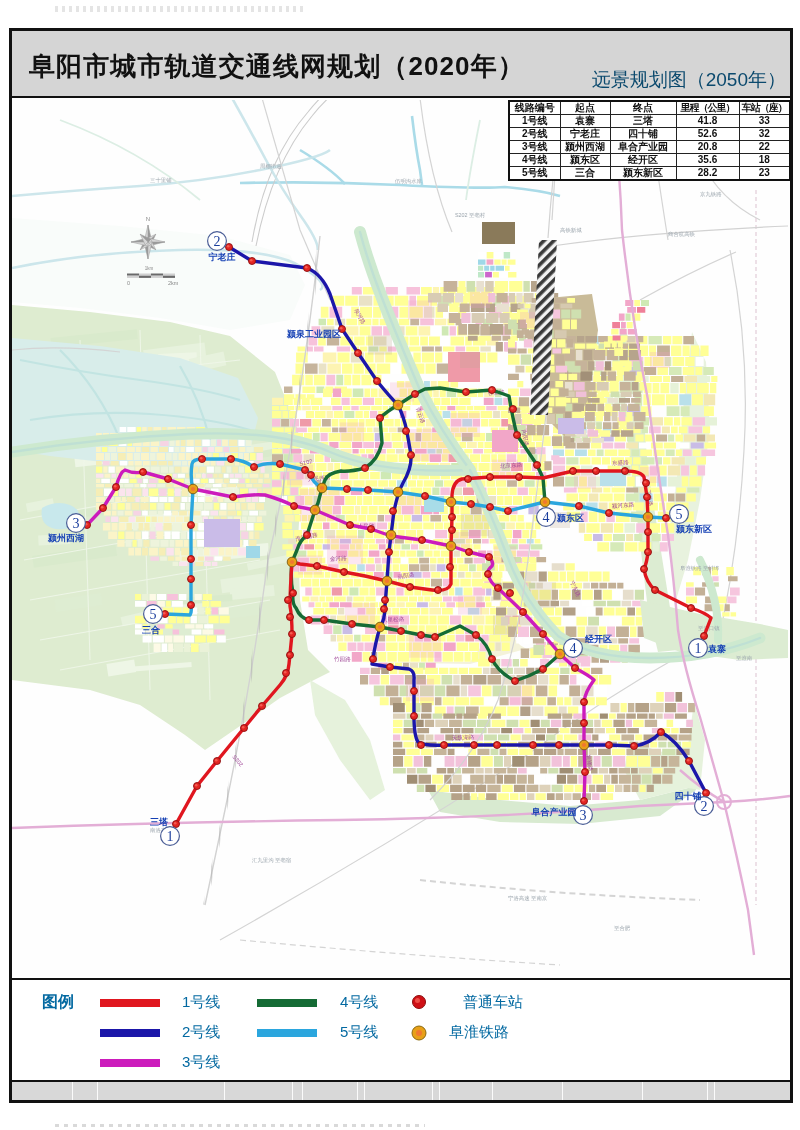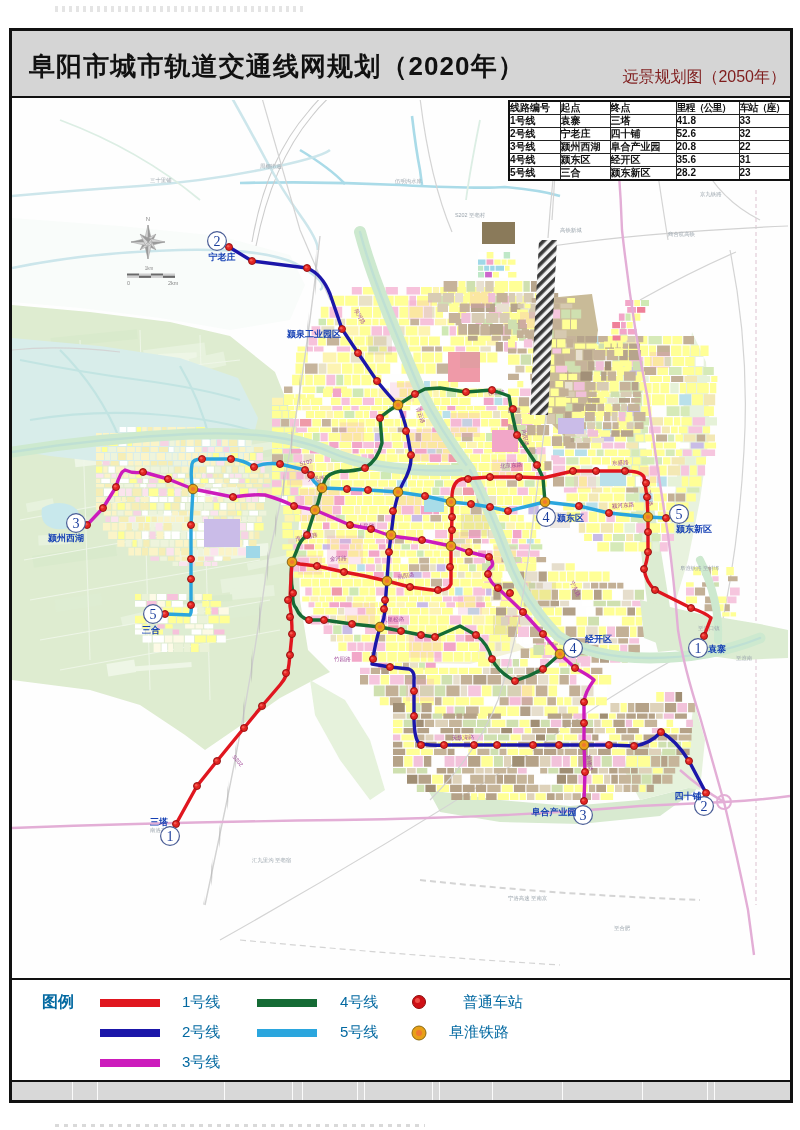--- a/index.html
+++ b/index.html
@@ -1,23 +1,23 @@
 <!DOCTYPE html>
 <html><head><meta charset="utf-8"><style>
 *{margin:0;padding:0;box-sizing:border-box}
 body{width:800px;height:1130px;background:#ffffff;font-family:"Liberation Sans",sans-serif;position:relative;overflow:hidden}
 #frame{position:absolute;left:9px;top:28px;width:784px;height:1075px;border:3px solid #111}
 #titleband{position:absolute;left:0;top:0;width:100%;height:67px;background:#d5d5d5;border-bottom:2px solid #111}
 #title{position:absolute;left:17px;top:18px;font-size:26px;font-weight:bold;color:#111;letter-spacing:1.1px}
-#subtitle{position:absolute;right:4px;top:36px;font-size:16px;color:#7f1d1d}
+#subtitle{position:absolute;right:4px;top:36px;font-size:19px;color:#0c4a6e}
 #mapwrap{position:absolute;left:0;top:69px;width:100%;height:878px;background:#fff;overflow:hidden}
 #legend{position:absolute;left:0;top:947px;width:100%;height:102px;background:#fff;border-top:2.5px solid #111}
 #graybar{position:absolute;left:0;top:1049px;width:100%;height:20px;background:#d8d8d8;border-top:2.5px solid #111}
 table{position:absolute;right:-1px;top:0;border-collapse:collapse;background:#fff;font-size:10px;color:#111;table-layout:fixed;border:2px solid #111}
-td{border:1px solid #222;padding:0;height:12px;line-height:12px;font-weight:bold;white-space:nowrap;overflow:hidden}
+td{border:1px solid #222;text-align:center;padding:0;height:12px;line-height:12px;font-weight:bold;white-space:nowrap;overflow:hidden}
 .lgbar{display:inline-block;width:60px;height:8px;vertical-align:middle}
 .lgtxt{font-size:15px;color:#0369a1}
 #legend .row{position:absolute;height:16px;line-height:16px}
 .tick{position:absolute;top:0;width:1px;height:100%;background:#fff;opacity:0.9}
 </style></head><body>
 
 <div style="position:absolute;left:55px;top:6px;width:250px;height:6px;background:repeating-linear-gradient(90deg,#c4c4c4 0 3px,#fff 3px 7px);opacity:0.45"></div>
 
 <div id="frame">
 
@@ -775,21 +775,21 @@
             <td>颍州西湖</td>
             <td>阜合产业园</td>
             <td>20.8</td>
             <td>22</td>
           </tr>
 <tr>
             <td>4号线</td>
             <td>颍东区</td>
             <td>经开区</td>
             <td>35.6</td>
-            <td>31</td>
+            <td>18</td>
           </tr>
 <tr>
             <td>5号线</td>
             <td>三合</td>
             <td>颍东新区</td>
             <td>28.2</td>
             <td>23</td>
           </tr>
 </tbody>
       </table>

